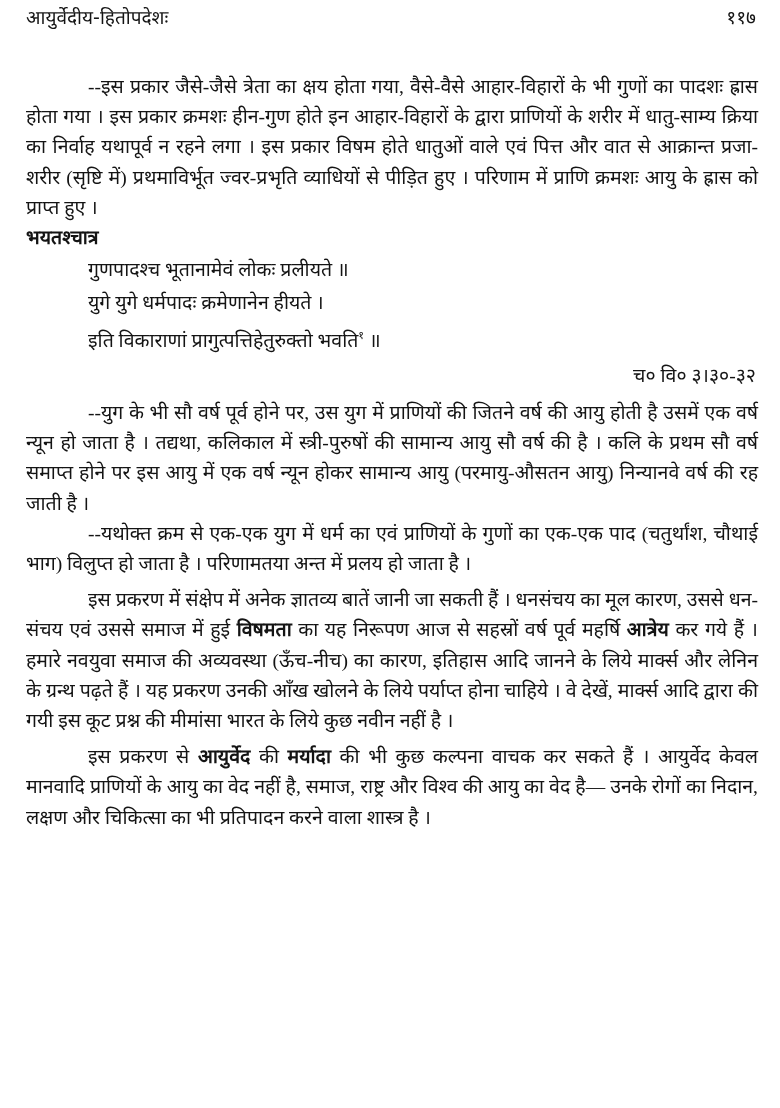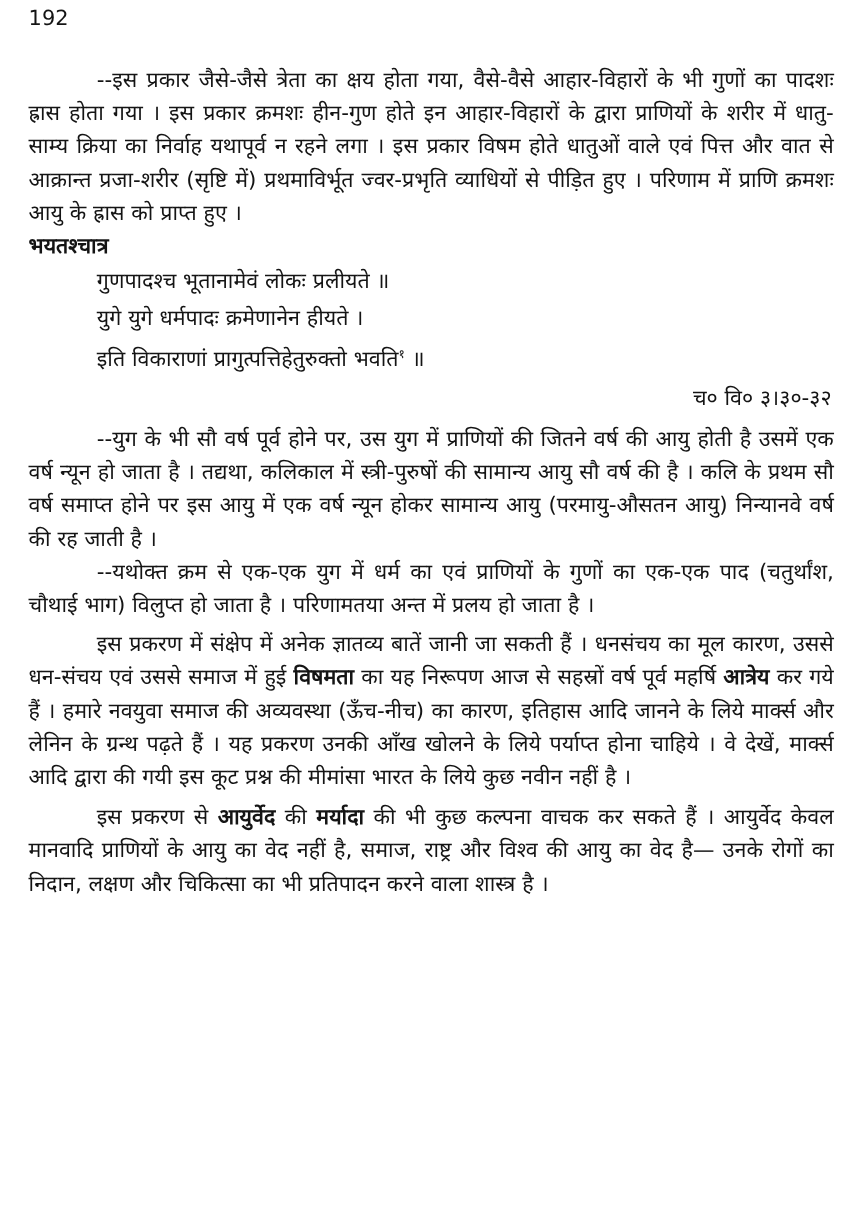--- a/index.html
+++ b/index.html
@@ -7,40 +7,41 @@
       width: 780px; height: 1108px; overflow: hidden; position: relative;
       font-family: "DejaVu Sans", sans-serif; color: #141414;
     }
     .page { position: absolute; left: 0; top: 0; width: 780px; height: 1108px; }
     .running-head {
       position: absolute; left: 26px; top: 2px; width: 730px; height: 30px;
       display: flex; justify-content: space-between; align-items: center;
       font-size: 19px;
     }
     .body-text {
-      position: absolute; left: 26px; top: 58px; width: 732px;
-      font-size: 19.5px; line-height: 30.2px;
+      position: absolute; left: 26px; top: 72px; width: 732px;
+      font-size: 19.5px; line-height: 30.2px; font-family: Liberation Serif, serif;
     }
     .para { margin: 0; text-align: justify; text-align-last: left; }
     .indent { text-indent: 62px; }
     .heading { font-weight: bold; margin: 0; line-height: 30px; }
     .verse { margin: 0 0 0 62px; line-height: 33px; }
     .verse-line { display: flex; justify-content: space-between; text-align: center; }
     .ref { padding-right: 2px; margin-top: 40px; }
     .gap { height: 6px; }
     b { font-weight: bold; }
     sup { font-size: 11px; vertical-align: 8px; }
   </style>
 </head>
 <body>
 
 <div class="page">
 
   <div class="running-head">
-    <span>192</span>
+    <span>आयुर्वेदीय-हितोपदेशः</span>
+    <span>११७</span>
   </div>
 
   <div class="body-text">
 
     <p class="para indent">--इस प्रकार जैसे-जैसे त्रेता का क्षय होता गया, वैसे-वैसे आहार-विहारों के भी गुणों का पादशः ह्रास होता गया । इस प्रकार क्रमशः हीन-गुण होते इन आहार-विहारों के द्वारा प्राणियों के शरीर में धातु-साम्य क्रिया का निर्वाह यथापूर्व न रहने लगा । इस प्रकार विषम होते धातुओं वाले एवं पित्त और वात से आक्रान्त प्रजा-शरीर (सृष्टि में) प्रथमाविर्भूत ज्वर-प्रभृति व्याधियों से पीड़ित हुए । परिणाम में प्राणि क्रमशः आयु के ह्रास को प्राप्त हुए ।</p>
 
     <p class="heading">भयतश्चात्र</p>
 
     <div class="verse">
       <div>गुणपादश्च भूतानामेवं लोकः प्रलीयते ॥</div>

